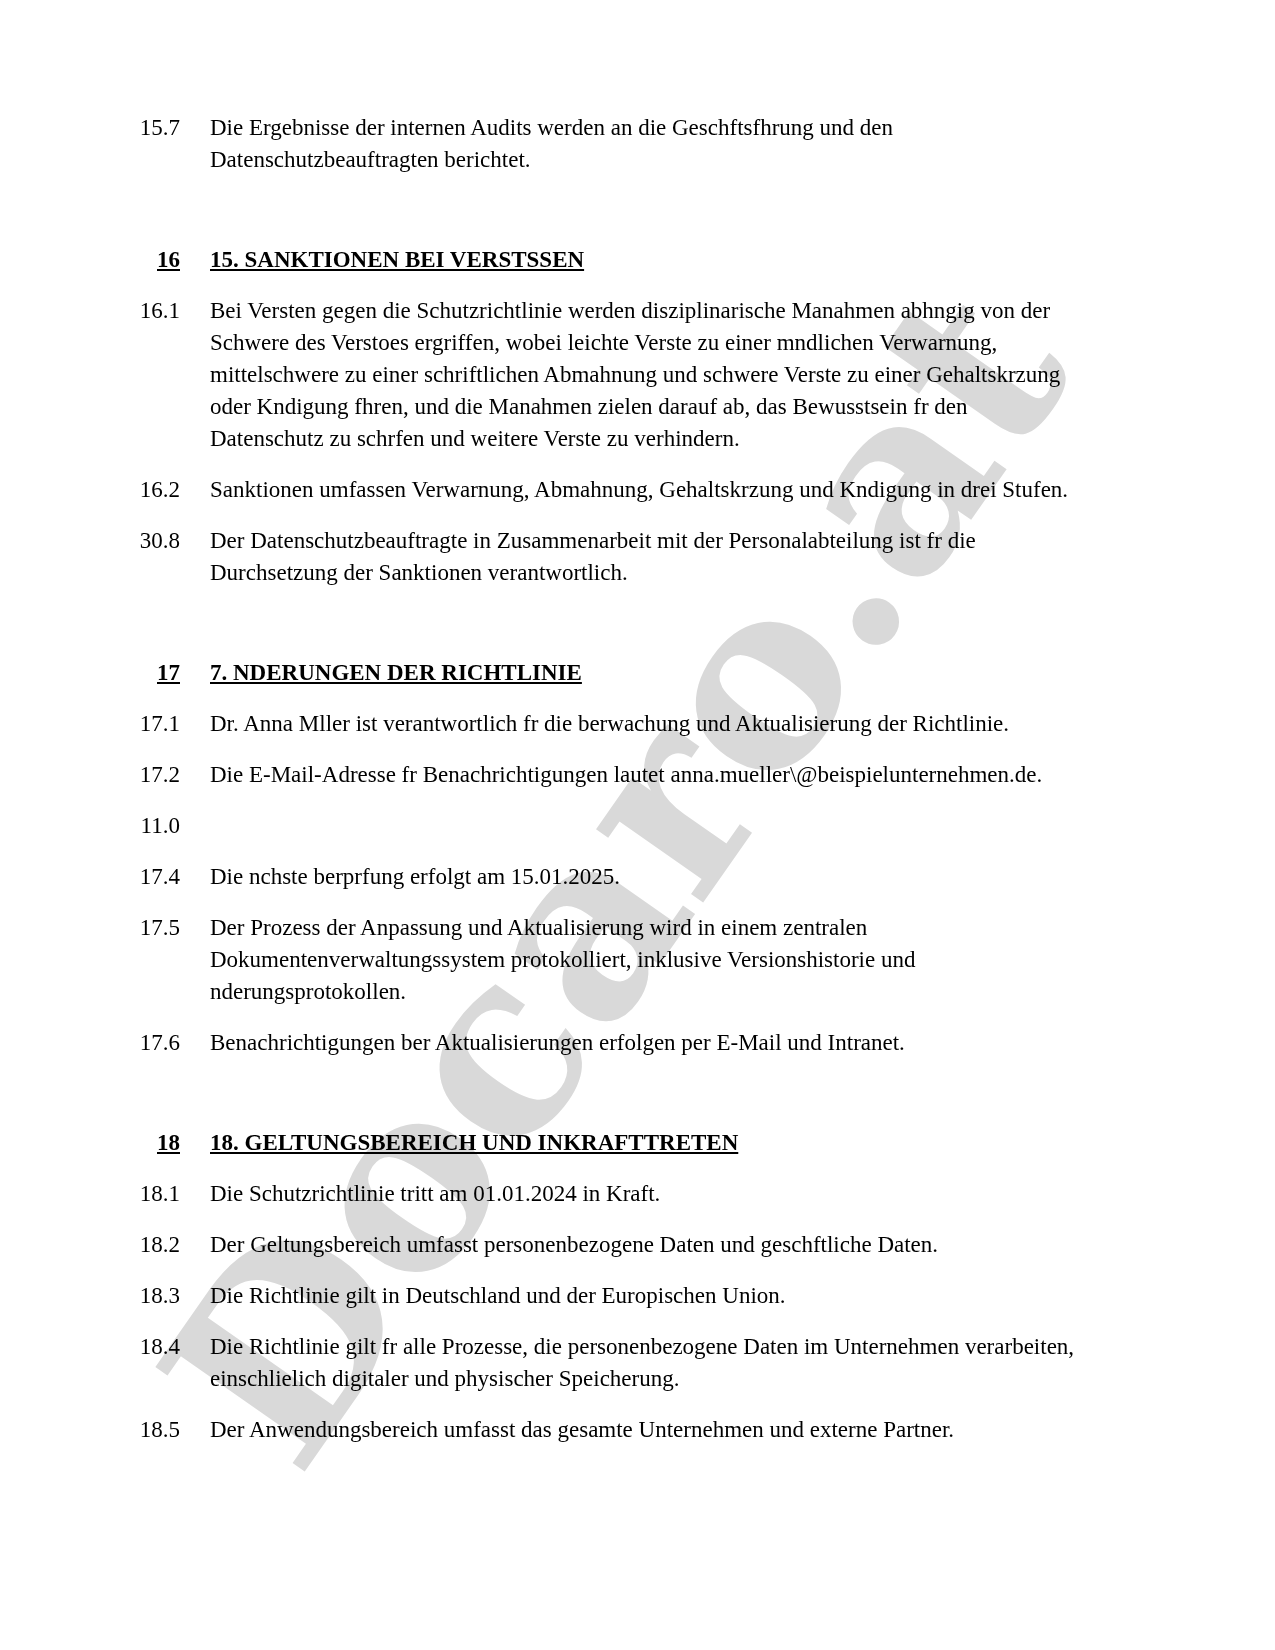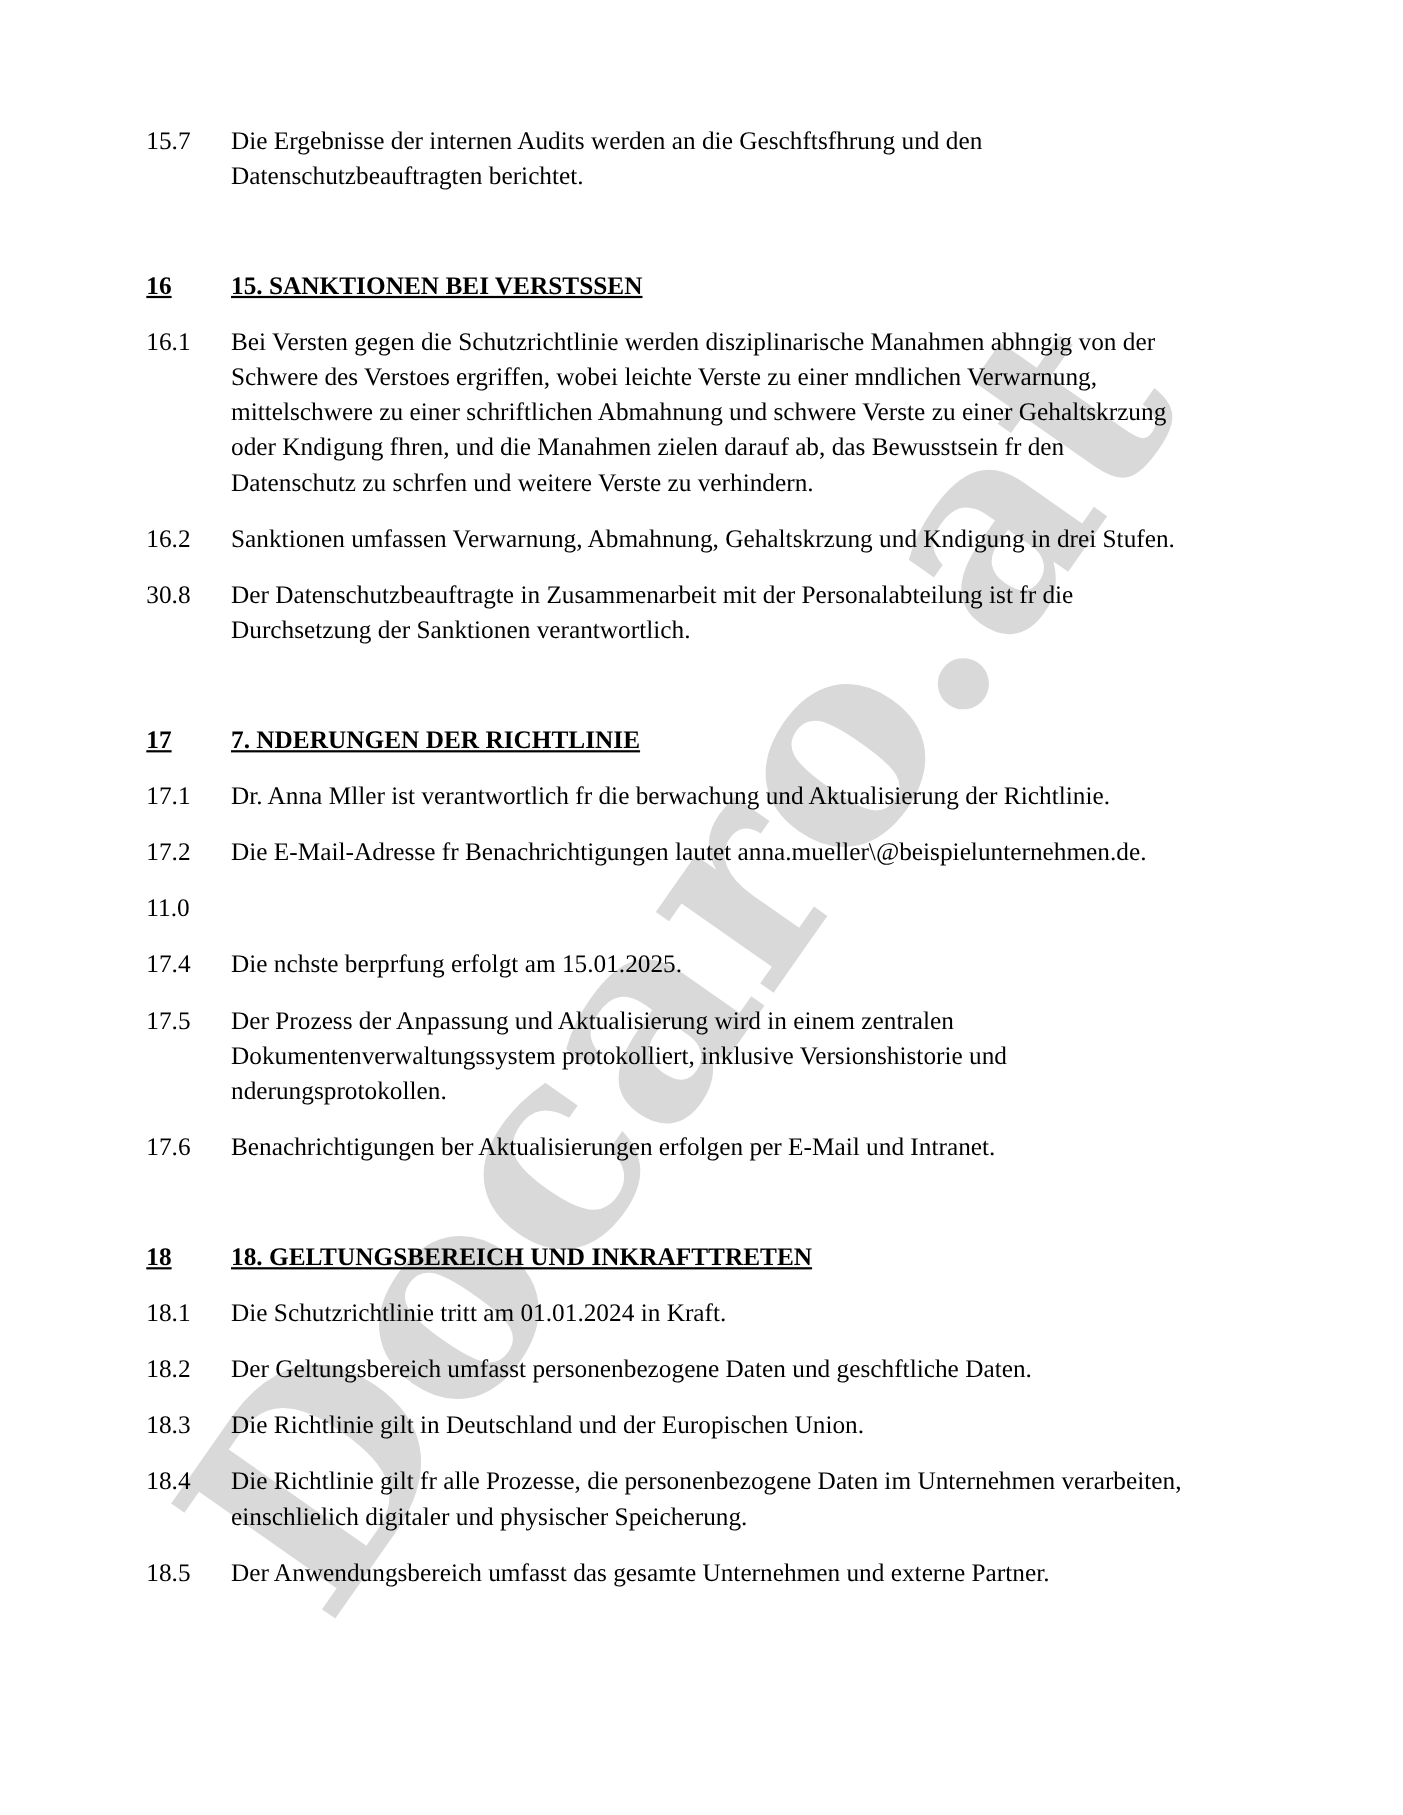--- a/index.html
+++ b/index.html
@@ -47,21 +47,21 @@
     align-items: flex-start;
     margin: 0 0 19px 0;
   }
   .row.heading {
     margin-top: 49px;
     font-weight: 700;
     text-decoration: underline;
   }
   .num {
     flex: 0 0 47px;
-    text-align: left;
+    text-align: right;
   }
   .text {
     margin-left: 30px;
     white-space: pre-line;
     max-width: 990px;
   }
 </style>
 </head>
 <body style="background: rgb(255, 255, 255); color: rgb(0, 0, 0);">
 

